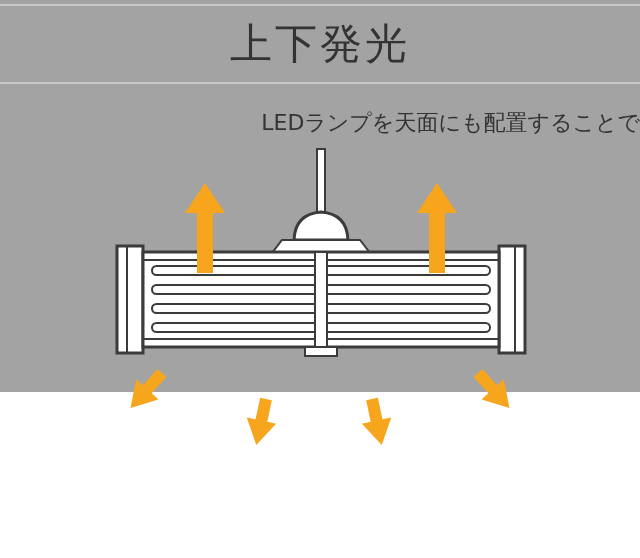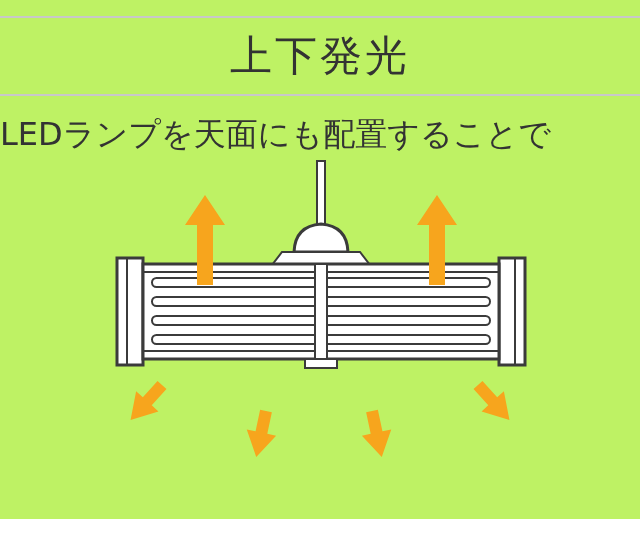--- a/index.html
+++ b/index.html
@@ -12,43 +12,43 @@
   html, body { background: #ffffff; }
   body {
     width: 640px;
     height: 558px;
     overflow: hidden;
     font-family: "DejaVu Sans", "Liberation Sans", sans-serif;
     color: var(--text, #333333);
   }
   .page {
     width: 640px;
-    height: 519px;
-    padding-top: 16px;
-    background: #bef264;
+    height: 392px;
+    padding-top: 4px;
+    background: #a3a3a3;
   }
   .divider {
     width: 100%;
     height: 2px;
     background: var(--divider, #C8C8C8);
   }
   .feature-title {
     width: 100%;
     height: 76px;
     line-height: 76px;
     text-align: center;
     font-size: 42px;
     font-weight: 500;
     letter-spacing: 3px;
     color: var(--text, #333333);
   }
   .feature-description {
     margin-top: 20px;
-    text-align: left;
-    font-size: 32px;
+    text-align: right;
+    font-size: 22px;
     line-height: 37px;
     color: var(--text, #333333);
   }
   .illustration-wrap {
     margin-top: 6px;
     width: 640px;
   }
   svg .ol3 { fill: #ffffff; stroke: var(--outline, #3B3B3B); stroke-width: 3; }
   svg .ol2 { fill: #ffffff; stroke: var(--outline, #3B3B3B); stroke-width: 2; }
   svg .ln2 { fill: none;    stroke: var(--outline, #3B3B3B); stroke-width: 2; }

